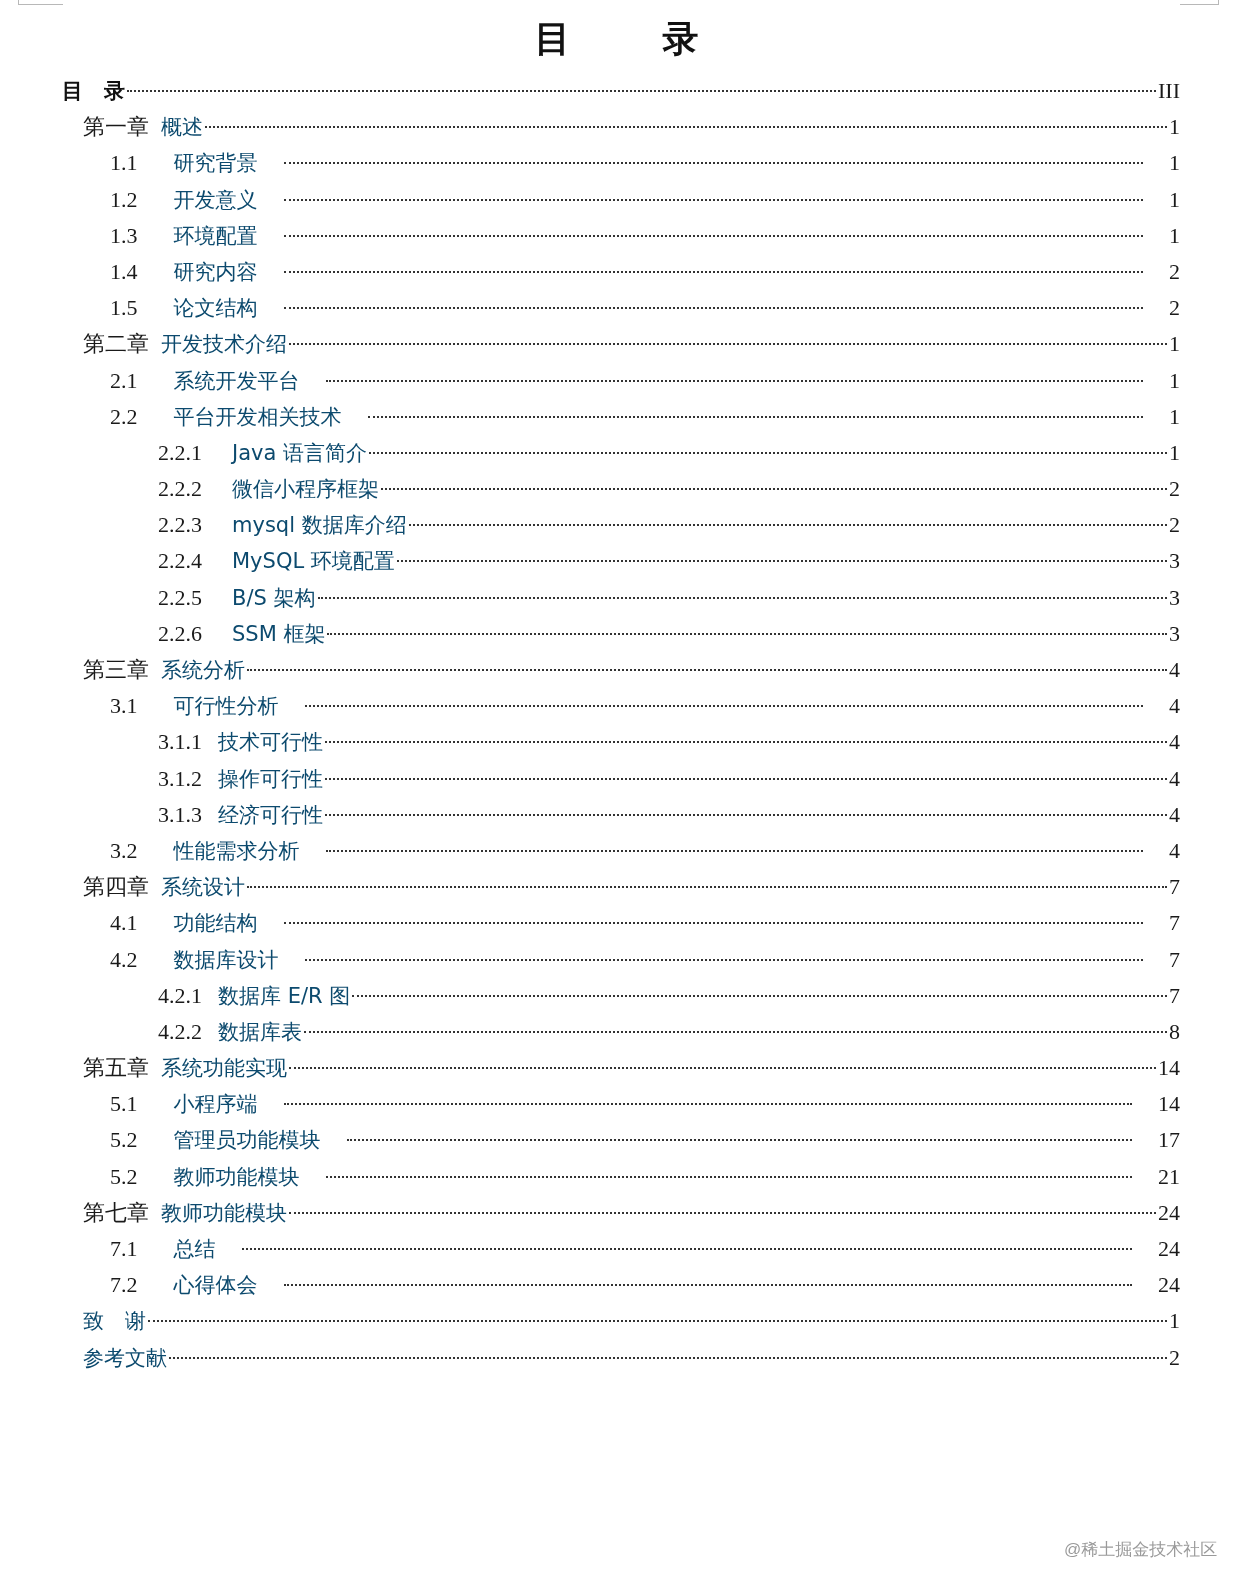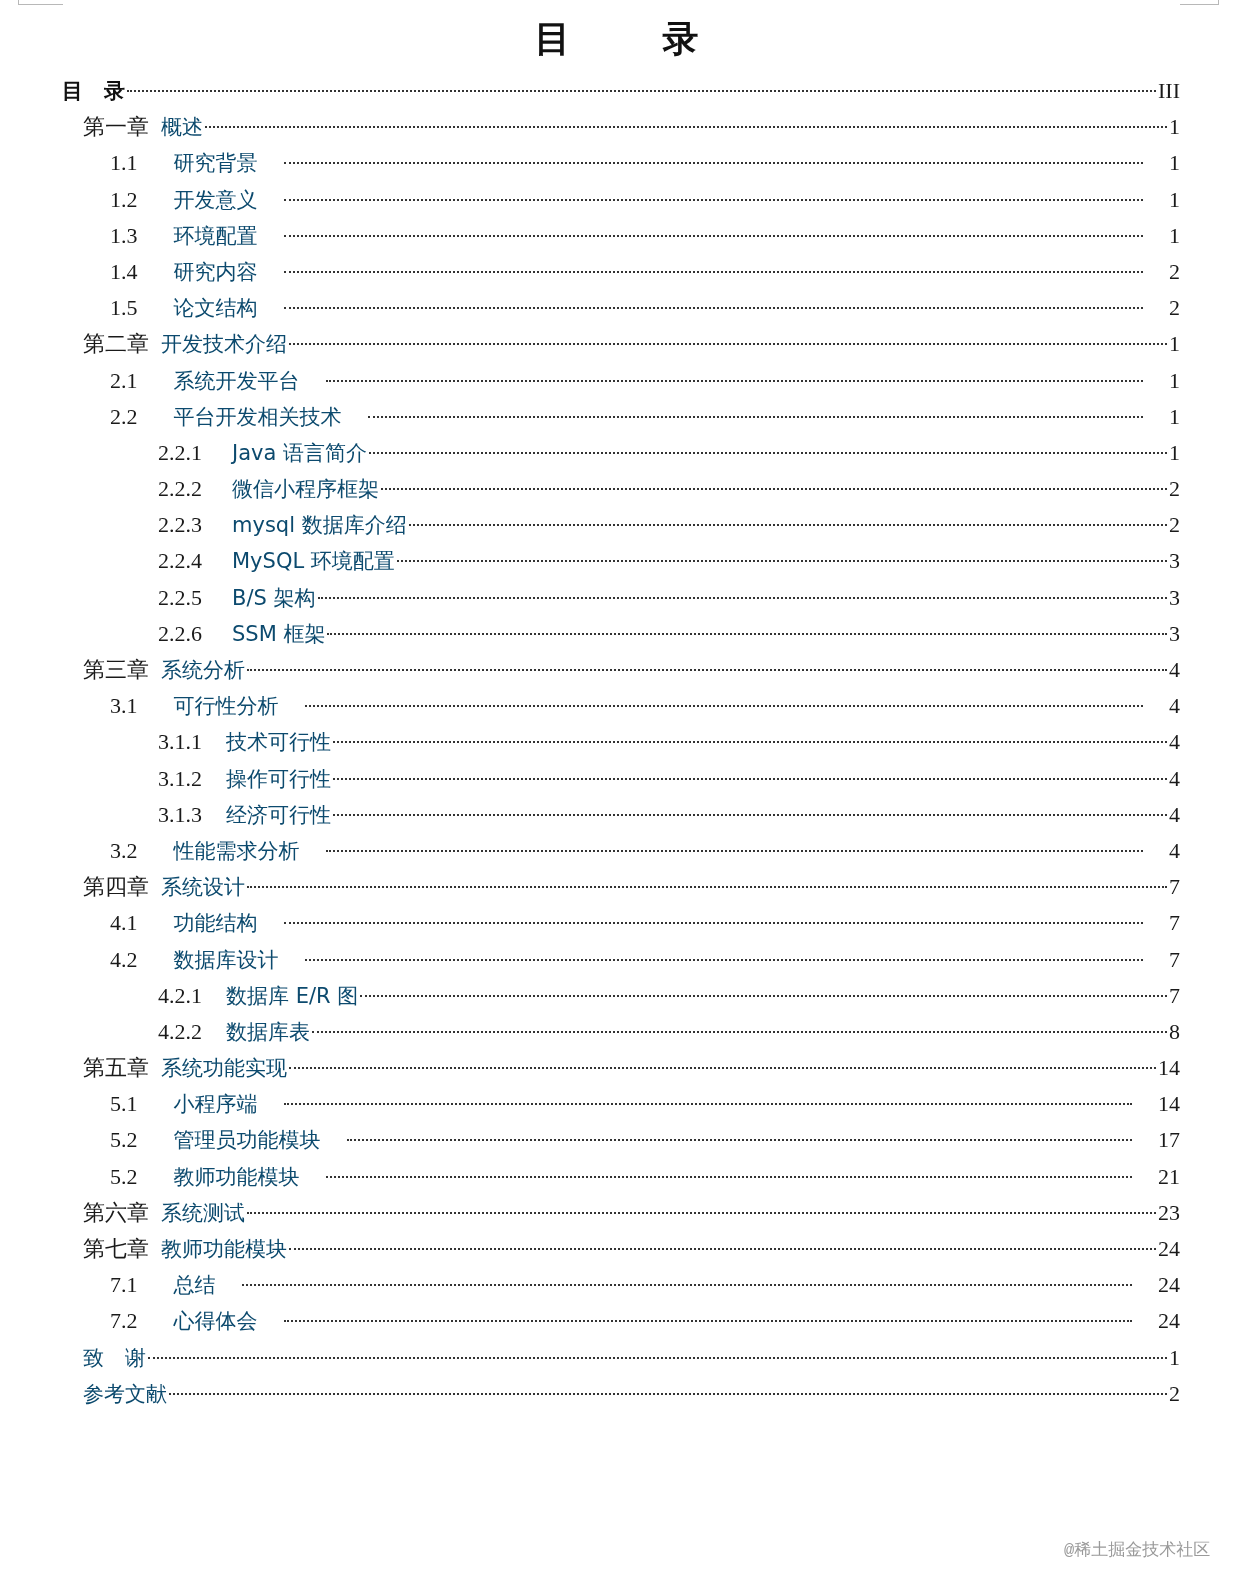--- a/index.html
+++ b/index.html
@@ -65,21 +65,21 @@
     }
     .toc-row.level-0 .entry { left: 62px; }
     .toc-row.level-1 .entry { left: 62px; margin-left: 21px; }
     .toc-row.level-2 .entry { left: 110px; gap: 24px; }
     .toc-row.level-3 .entry { left: 158px; }
 
     .num {
       white-space: pre;
       margin-right: 12px;
     }
-    .level-3 .num { margin-right: 24px; }
+    .level-3 .num { margin-right: 16px; }
     .level-3.wide-gap .num { margin-right: 30px; }
     .text {
       white-space: pre;
       font-family: "DejaVu Sans", sans-serif;
       font-size: 21px;
       font-weight: 400;
       color: #0c4a6e;
     }
     .level-0 .text {
       font-weight: bold;
@@ -98,21 +98,21 @@
     .page {
       white-space: pre;
       font-size: 22px;
       text-align: left;
     }
 
     .watermark {
       position: absolute;
       left: 1064px;
       top: 1538px;
-      font-family: Liberation Mono, monospace;
+      font-family: Liberation Sans, sans-serif;
       font-size: 17px;
       color: #9a9a9a;
       white-space: pre;
     }
   </style>
 </head>
 <body>
 
 <div class="corner-mark left"></div>
 <div class="corner-mark right"></div>
@@ -395,28 +395,20 @@
 
     <div class="toc-row level-2">
       <div class="entry">
         <span class="num">5.2</span>
         <span class="text">教师功能模块</span>
         <span class="leader"></span>
         <span class="page">21</span>
       </div>
     </div>
 
-    <div class="toc-row level-1">
-      <div class="entry">
-        <span class="num">第六章</span>
-        <span class="text">系统测试</span>
-        <span class="leader"></span>
-        <span class="page">23</span>
-      </div>
-    </div>
 
     <div class="toc-row level-1">
       <div class="entry">
         <span class="num">第七章</span>
         <span class="text">教师功能模块</span>
         <span class="leader"></span>
         <span class="page">24</span>
       </div>
     </div>
 

